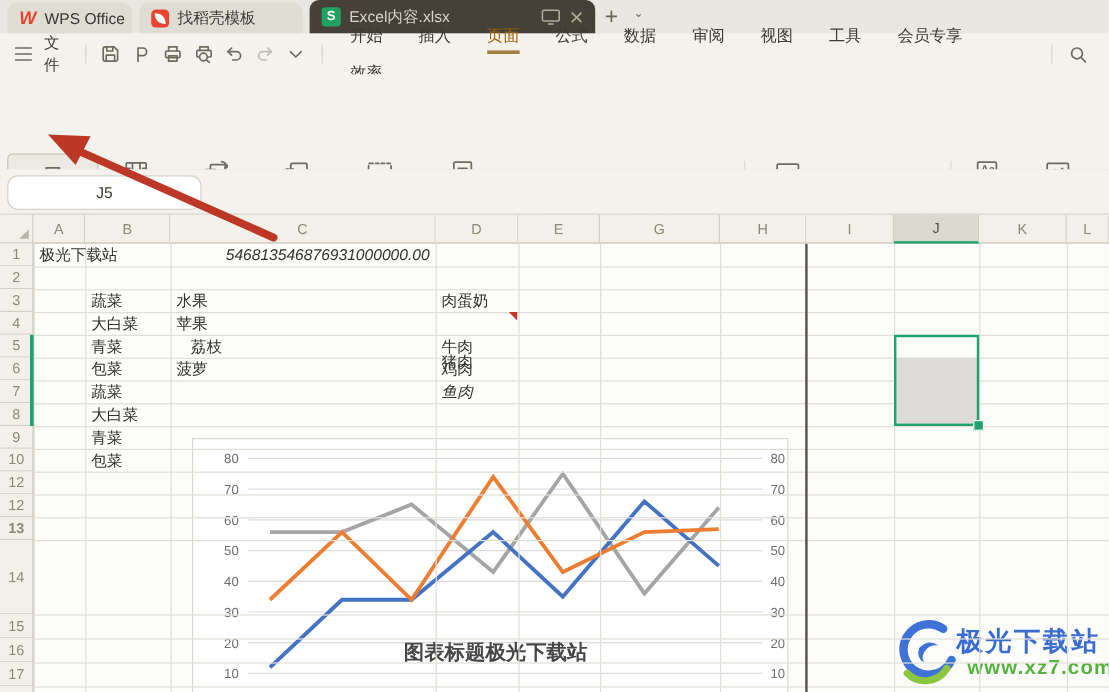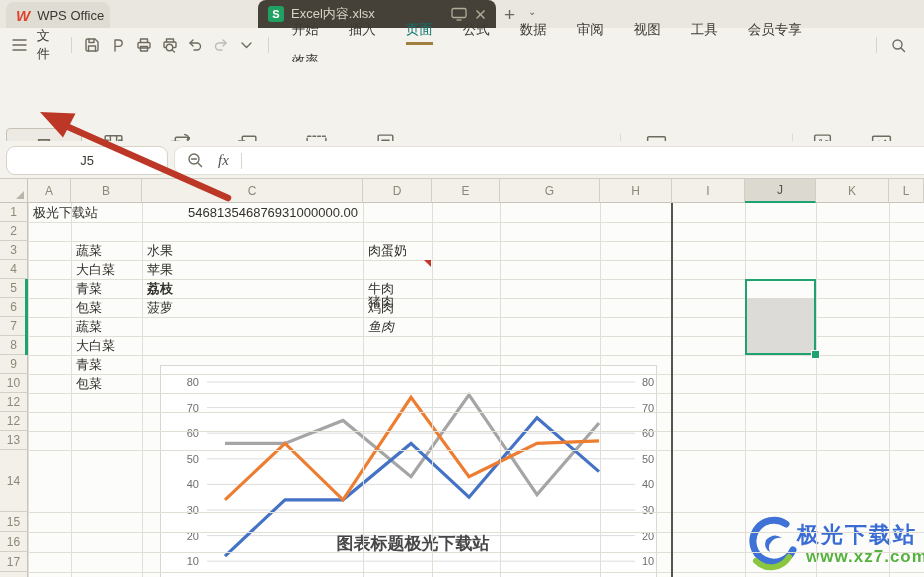--- a/index.html
+++ b/index.html
@@ -15,21 +15,21 @@
   .docer-ic::after{content:"";position:absolute;left:3px;top:3px;width:9px;height:9px;border-radius:0 8px 0 8px;background:#fff}
   .sheet-ic{width:16px;height:16px;border-radius:3px;background:#20a162;color:#fff;font-size:11px;font-weight:bold;display:flex;align-items:center;justify-content:center}
   .tab-tools{margin-left:auto;display:flex;align-items:center;gap:8px;color:#b3ac97}
   .plusbtn{position:absolute;top:2px;left:504px;font-size:19px;color:#6b675c;line-height:26px}
   .tabchev{position:absolute;top:6px;left:528px;color:#6b675c;font-size:10px}
   
   #menubar{position:absolute;left:0;top:28px;width:924px;height:34px;background:#f4f2ed;display:flex;align-items:center}
   .mdiv{width:1px;height:16px;background:#d9d5cb;margin:0 8px}
   .mico{display:inline-flex;align-items:center;justify-content:center;width:24px;height:24px;margin:0 1px}
   .mtab{display:inline-block;margin:0 15px;padding:7px 0 6px;font-size:13.5px;color:#3c3a33}
-  .mtab.active{color:#0f766e;border-bottom:3px solid #a1803f;padding-bottom:3px}
+  .mtab.active{color:#a16207;border-bottom:3px solid #a1803f;padding-bottom:3px}
   
   #ribbon{position:absolute;left:0;top:62px;width:924px;height:79px;background:#f4f2ed;border-bottom:1px solid #d5d2c9}
   .rb-big{position:absolute;top:70px;text-align:center;font-size:12px;color:#45423a}
   .rb-big svg{display:block;margin:0 auto 5px}
   .rb-label{white-space:nowrap}
   .pp-box{top:66px;background:#edeae3;border:1px solid #c7c2b5;border-radius:4px;padding-top:6px;box-sizing:border-box}
   .rb-small{position:absolute;display:flex;align-items:center;gap:5px;font-size:12px;color:#45423a;white-space:nowrap}
   .dd{display:inline-block;margin-left:2px;color:#6b675c;font-size:9px}
   .dd::after{content:"▾"}
   .cb{width:13px;height:13px;border:1px solid #b2aea2;border-radius:3px;background:#fff;box-sizing:border-box;flex:0 0 auto}
@@ -66,20 +66,24 @@
 </style>
 </head>
 <body>
 
 <div id="app">
 
   <div id="titlebar">
     <div class="tab" style="left:6px;width:104px">
       <span class="wps-w">W</span>
       <span class="tlabel">WPS Office</span>
+    </div>
+    <div class="tab" style="left:116px;width:136px">
+      <span class="docer-ic"></span>
+      <span class="tlabel">找稻壳模板</span>
     </div>
     <div class="tab active" style="left:258px;top:0;height:28px;width:238px;border-radius:8px 8px 0 0">
       <span class="sheet-ic">S</span>
       <span class="tlabel">Excel内容.xlsx</span>
       <span class="tab-tools">
         <svg width="16" height="14" viewBox="0 0 16 14">
             <g fill="none" stroke="#b3ac97" stroke-width="1.3">
               <rect x="1" y="1.5" width="14" height="9" rx="1.5"></rect>
               <line x1="5.5" y1="13" x2="10.5" y2="13"></line>
             </g>
@@ -276,29 +280,20 @@
           <rect x="3.5" y="4" width="17" height="12" rx="1"></rect>
           <polyline points="5.5,14 9.5,9 12.5,12 15.5,8 19,13"></polyline>
           <rect x="3.5" y="18" width="9" height="3" rx=".5"></rect>
         </svg>
       <div class="rb-label">背景图片</div>
     </div>
   </div>
 
   <div id="fbar">
     <div id="namebox">J5</div>
-    <div id="fxarea">
-      <svg class="ln" width="17" height="17" viewBox="0 0 17 17" style="margin-left:12px">
-          <circle cx="7" cy="7" r="5"></circle>
-          <line x1="4.5" y1="7" x2="9.5" y2="7"></line>
-          <line x1="11" y1="11" x2="14.5" y2="14.5"></line>
-        </svg>
-      <span class="fxlabel">fx</span>
-      <span class="fxsep"></span>
-    </div>
   </div>
 
   <div id="grid">
     <div id="corner"></div>
     <div id="colsplit">◂▸</div>
     <div id="chartbox"><svg width="493" height="210" viewBox="0 0 493 210" xmlns="http://www.w3.org/2000/svg">
           <line x1="46" y1="195.20000000000002" x2="474" y2="195.20000000000002" stroke="#dcdcdc" stroke-width="1"></line>
           <text x="38" y="199.20000000000002" text-anchor="end" font-size="11" fill="#6e6e6e" font-family="Liberation Sans,sans-serif">10</text>
           <text x="481" y="199.20000000000002" font-size="11" fill="#6e6e6e" font-family="Liberation Sans,sans-serif">10</text>
           <line x1="46" y1="169.6" x2="474" y2="169.6" stroke="#dcdcdc" stroke-width="1"></line>
@@ -379,37 +374,37 @@
       <div class="rowhdr" style="top: 62px; height: 19px;">3</div>
       <div class="rowhdr" style="top: 81px; height: 19px;">4</div>
       <div class="rowhdr" style="top: 100px; height: 19px;">5</div>
       <div class="rowhdr" style="top: 119px; height: 19px;">6</div>
       <div class="rowhdr" style="top: 138px; height: 19px;">7</div>
       <div class="rowhdr" style="top: 157px; height: 19px;">8</div>
       <div class="rowhdr" style="top: 176px; height: 19px;">9</div>
       <div class="rowhdr" style="top: 195px; height: 19px;">10</div>
       <div class="rowhdr" style="top: 214px; height: 19px;">12</div>
       <div class="rowhdr" style="top: 233px; height: 19px;">12</div>
-      <div class="rowhdr" style="top: 252px; height: 19px;">13</div>
+      <div class="rowhdr" style="top: 252px; height: 19px; font-weight: bold;">13</div>
       <div class="rowhdr" style="top: 271px; height: 62px;">14</div>
       <div class="rowhdr" style="top: 333px; height: 20px;">15</div>
       <div class="rowhdr" style="top: 353px; height: 20px;">16</div>
       <div class="rowhdr" style="top: 373px; height: 20px;">17</div>
       <div class="rowhdr" style="top: 393px; height: 20px;">18</div>
       <div style="position: absolute; left: 25px; width: 3px; top: 100px; height: 76px; background: rgb(31, 162, 110);"></div>
       <div class="cell" style="top: 24px; height: 19px; left: 33px;">极光下载站</div>
-      <div class="cell r" style="top: 24px; height: 19px; left: 144px; width: 214px;">546813546876931000000.00</div>
+      <div class="cell r" style="top: 24px; height: 19px; left: 144px; width: 214px; font-style: italic;">546813546876931000000.00</div>
       <div class="cell" style="top: 62px; height: 19px; left: 76px;">蔬菜</div>
       <div class="cell" style="top: 62px; height: 19px; left: 147px;">水果</div>
       <div class="cell" style="top: 62px; height: 19px; left: 368px;">肉蛋奶</div>
       <div class="cell" style="top: 81px; height: 19px; left: 76px;">大白菜</div>
       <div class="cell" style="top: 81px; height: 19px; left: 147px;">苹果</div>
       <div class="cell" style="top: 81px; height: 19px; left: 368px; margin-top: 32px;">猪肉</div>
       <div class="cell" style="top: 100px; height: 19px; left: 76px;">青菜</div>
-      <div class="cell" style="top: 100px; height: 19px; left: 147px; font-weight: bold;">荔枝</div>
+      <div class="cell" style="top: 100px; height: 19px; left: 159px;">荔枝</div>
       <div class="cell" style="top: 100px; height: 19px; left: 368px;">牛肉</div>
       <div class="cell" style="top: 119px; height: 19px; left: 76px;">包菜</div>
       <div class="cell" style="top: 119px; height: 19px; left: 147px;">菠萝</div>
       <div class="cell" style="top: 119px; height: 19px; left: 368px;">鸡肉</div>
       <div class="cell" style="top: 138px; height: 19px; left: 76px;">蔬菜</div>
       <div class="cell" style="top: 138px; height: 19px; left: 368px; font-style: italic;">鱼肉</div>
       <div class="cell" style="top: 157px; height: 19px; left: 76px;">大白菜</div>
       <div class="cell" style="top: 176px; height: 19px; left: 76px;">青菜</div>
       <div class="cell" style="top: 195px; height: 19px; left: 76px;">包菜</div>
       <div style="position: absolute; left: 424px; top: 81px; width: 0px; height: 0px; border-top: 7px solid rgb(192, 57, 43); border-left: 7px solid transparent;"></div>

